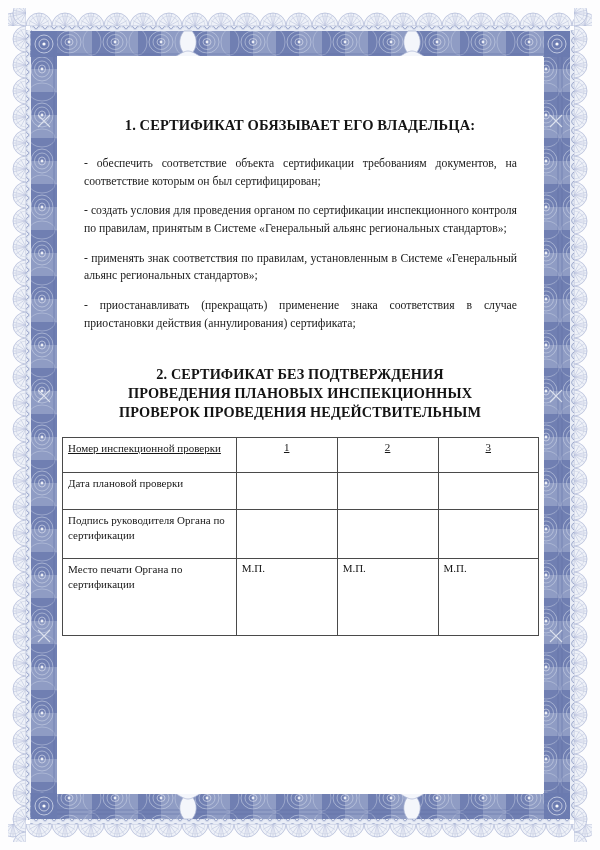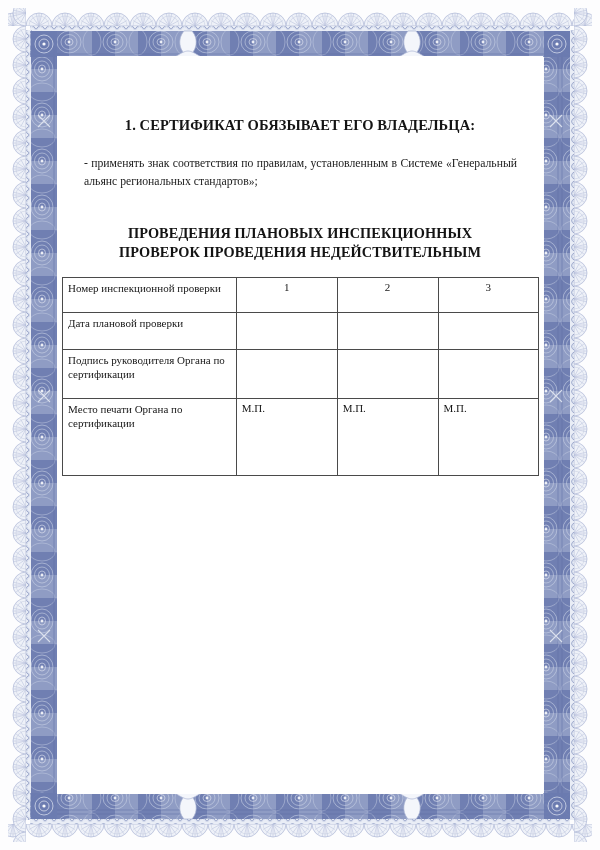--- a/index.html
+++ b/index.html
@@ -114,21 +114,21 @@
     text-align: center;
     vertical-align: middle;
     font-size: 12px;
   }
   td.stamp {
     vertical-align: bottom;
     padding-bottom: 16px;
     font-size: 11.5px;
     margin-top: 20px;
   }
-  .r-number  td { height: 28px; }
+  .r-number  td { height: 28px; text-decoration: underline; }
   .r-date    td { height: 30px; }
   .r-sign    td { height: 42px; margin-top: 32px; }
   .r-stamp   td { height: 70px; }
 </style>
 </head>
 <body>
 
 <div id="certificate">
 
   <svg class="border-layer" width="600" height="850" viewBox="0 0 600 850" style="top:0;left:0;">
@@ -279,24 +279,28 @@
     </g>
   </svg>
 
   <div class="inner-page"></div>
 
   <div class="content">
 
     <div class="section-title" id="title-1">1. СЕРТИФИКАТ ОБЯЗЫВАЕТ ЕГО ВЛАДЕЛЬЦА:</div>
 
     <div class="bullets">
+      <p class="bullet">- обеспечить соответствие объекта сертификации требованиям документов, на соответствие которым он был сертифицирован;</p>
+      <p class="bullet">- создать условия для проведения органом по сертификации инспекционного контроля по правилам, принятым в Системе «Генеральный альянс региональных стандартов»;</p>
       <p class="bullet">- применять знак соответствия по правилам, установленным в Системе «Генеральный альянс региональных стандартов»;</p>
+      <p class="bullet">- приостанавливать (прекращать) применение знака соответствия в случае приостановки действия (аннулирования) сертификата;</p>
     </div>
 
     <div class="section-title" id="title-2">
+      <div>2. СЕРТИФИКАТ БЕЗ ПОДТВЕРЖДЕНИЯ</div>
       <div>ПРОВЕДЕНИЯ ПЛАНОВЫХ ИНСПЕКЦИОННЫХ</div>
       <div>ПРОВЕРОК ПРОВЕДЕНИЯ НЕДЕЙСТВИТЕЛЬНЫМ</div>
     </div>
 
     <div class="table-wrap">
       <table class="inspections">
         <colgroup>
           <col style="width:36.5%">
           <col style="width:21.2%">
           <col style="width:21.2%">

